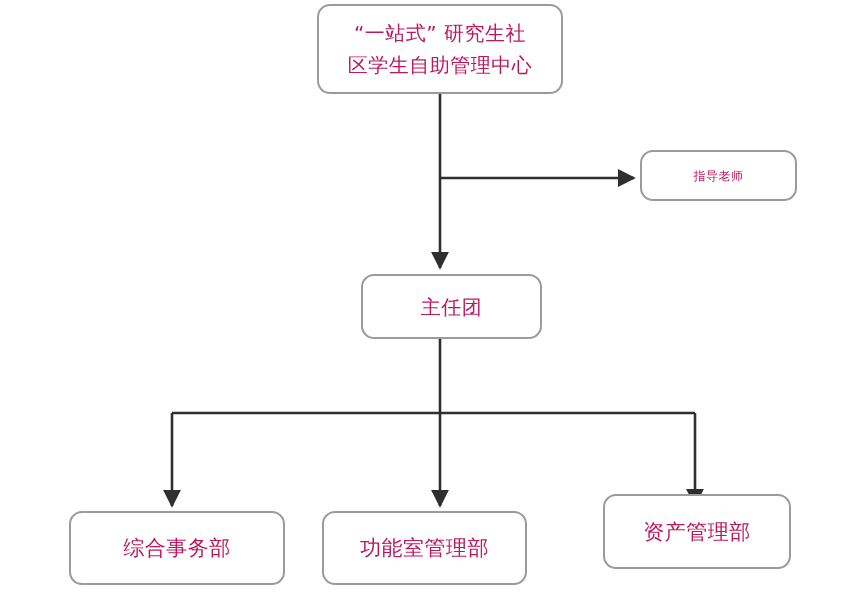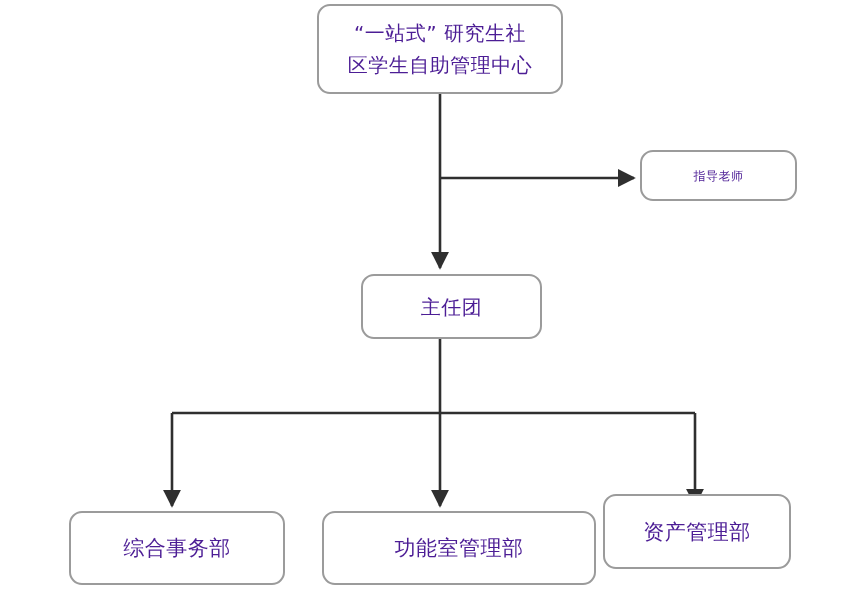--- a/index.html
+++ b/index.html
@@ -28,21 +28,21 @@
   .node {
     position: absolute;
     box-sizing: border-box;
     background: #ffffff;
     border: 2px solid #9b9b9b;
     border-radius: 13px;
     display: flex;
     align-items: center;
     justify-content: center;
     text-align: center;
-    color: #4c1d95;
+    color: #be185d;
     z-index: 2;
   }
   .node-label {
     display: block;
     white-space: pre-line;
     letter-spacing: 0.5px;
   }
   #node-root {
     left: 317px;
     top: 4px;
@@ -75,21 +75,21 @@
   }
   #node-dept-0 {
     left: 69px;
     top: 511px;
     width: 216px;
     height: 74px;
   }
   #node-dept-1 {
     left: 322px;
     top: 511px;
-    width: 274px;
+    width: 205px;
     height: 74px;
   }
   #node-dept-2 {
     left: 603px;
     top: 494px;
     width: 188px;
     height: 75px;
   }
   .dept .node-label {
     font-size: 21px;

